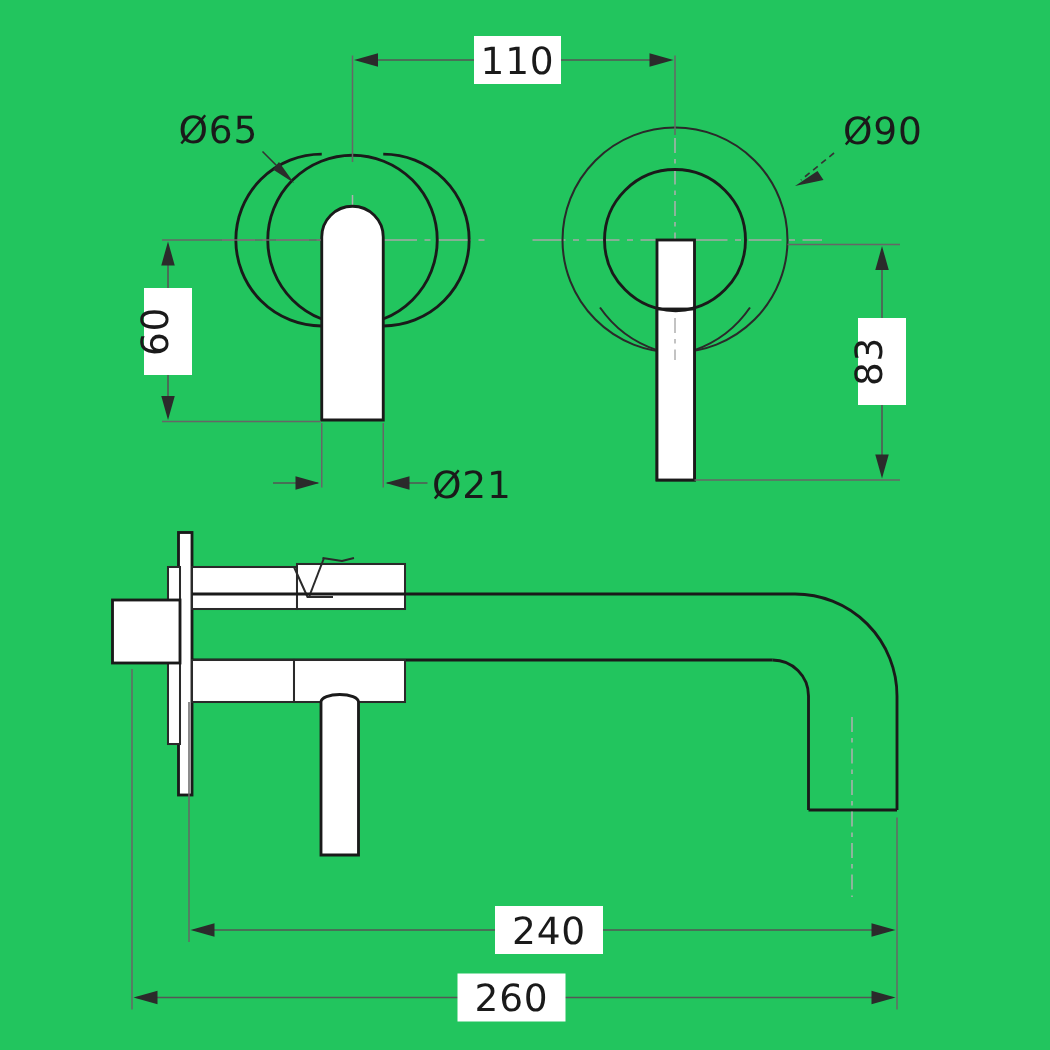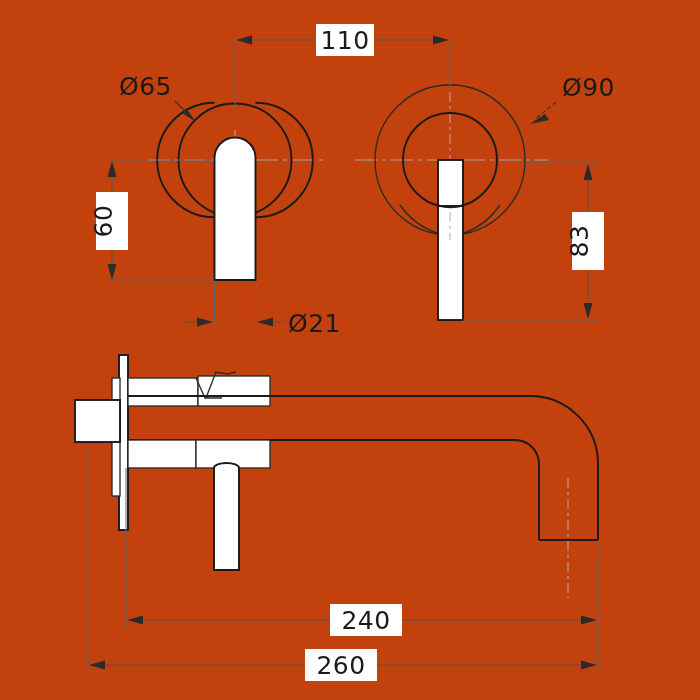--- a/index.html
+++ b/index.html
@@ -7,21 +7,21 @@
     padding: 0;
     background: #ffffff;
   }
   body {
     font-family: "DejaVu Sans", "Liberation Sans", sans-serif;
   }
   #drawing-root {
     position: relative;
     width: 700px;
     height: 700px;
-    background: #c2410c;
+    background: #22c55e;
     overflow: hidden;
   }
   svg#tech-drawing {
     display: block;
     width: 700px;
     height: 700px;
   }
   .obj-line {
     fill: none;
     stroke: #1a1a1a;

